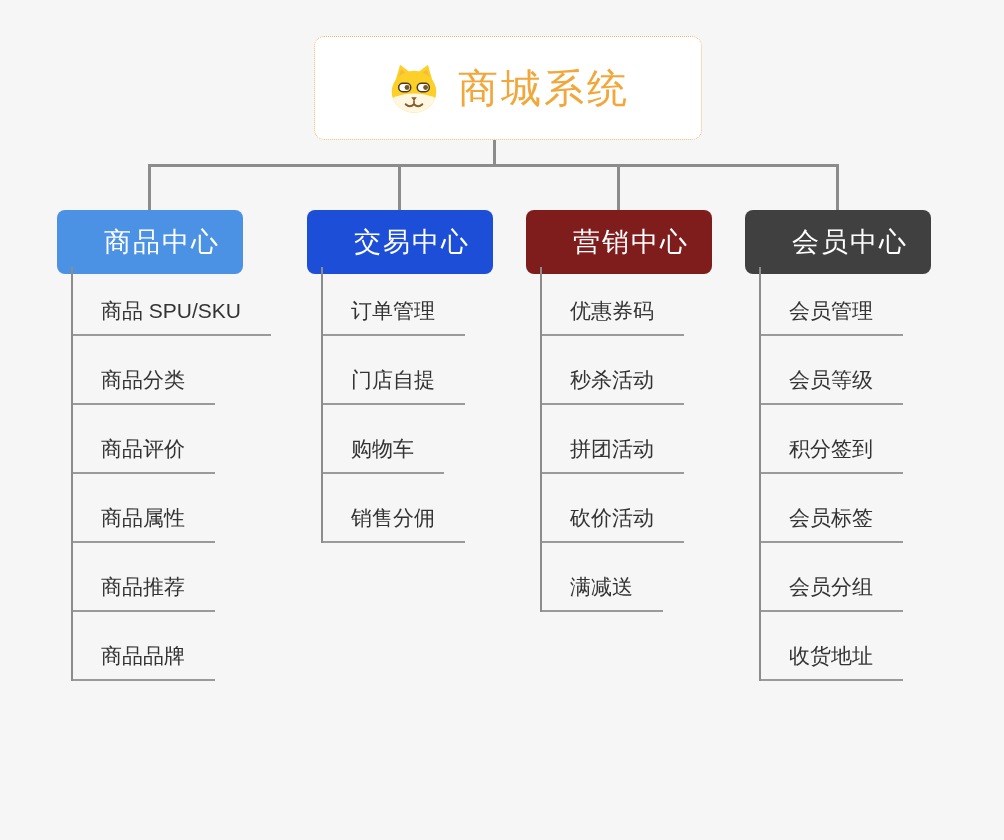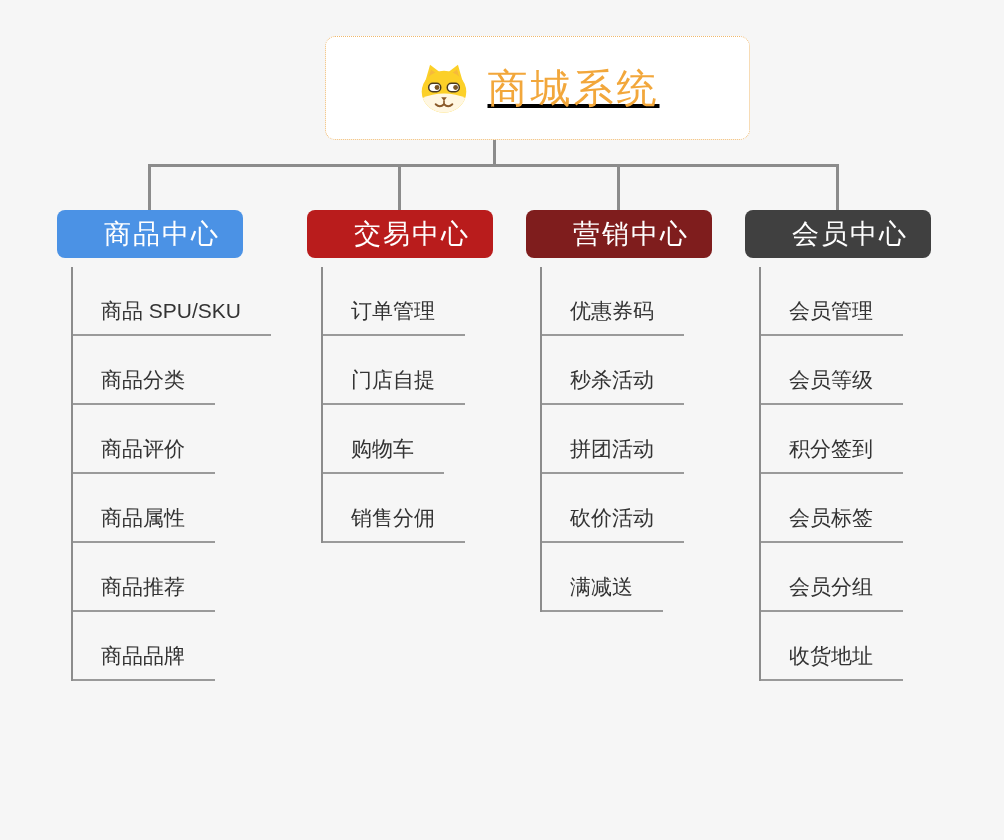--- a/index.html
+++ b/index.html
@@ -6,43 +6,43 @@
   html,body { width: 1004px; height: 840px; }
   body {
     font-family: "Liberation Sans", "DejaVu Sans", sans-serif;
     background: #f6f6f6;
     overflow: hidden;
   }
   .stage { position: relative; width: 1004px; height: 840px; background: #f6f6f6; }
 
   
   .root-node {
-    position: absolute; left: 325px; top: 36px; width: 425px; height: 104px;
+    position: absolute; left: 314px; top: 36px; width: 388px; height: 104px;
     background: #ffffff; border: 1px dotted #f0b96e; border-radius: 10px;
-    display: flex; align-items: center; justify-content: center; gap: 16px; text-decoration: underline;
+    display: flex; align-items: center; justify-content: center; gap: 16px;
   }
   .root-title {
     font-size: 40px; font-weight: 500; letter-spacing: 3px; color: #f2a73b;
     white-space: nowrap;
   }
   .root-icon { width: 56px; height: 52px; flex: 0 0 auto; }
 
   
   .line { position: absolute; background: #8c8c8c; }
   .stub  { left: 493px; top: 140px; width: 3px; height: 26px; }
   .hbar  { left: 148px; top: 164px; width: 691px; height: 3px; }
   .drop  { top: 164px; width: 3px; height: 46px; }
   .drop1 { left: 148px; }
   .drop2 { left: 398px; }
   .drop3 { left: 617px; }
   .drop4 { left: 836px; }
 
   
   .branch-box {
-    position: absolute; top: 210px; width: 186px; height: 48px;
+    position: absolute; top: 210px; width: 186px; height: 64px;
     border-radius: 8px; color: #ffffff; font-size: 27px; font-weight: 500;
     letter-spacing: 2px; display: flex; align-items: center; justify-content: center;
     white-space: nowrap;
     padding-left: 24px;
   }
   .bx1 { left: 57px; }
   .bx2 { left: 307px; }
   .bx3 { left: 526px; }
   .bx4 { left: 745px; }
 
@@ -122,21 +122,21 @@
         <span class="leaf-label">商品属性</span>
       </div>
     <div class="leaf">
         <span class="leaf-label">商品推荐</span>
       </div>
     <div class="leaf">
         <span class="leaf-label">商品品牌</span>
       </div>
   </div>
 
-  <div class="branch-box bx2" style="background: #b91c1c;">
+  <div class="branch-box bx2" style="background: #1d4ed8;">
     <span>交易中心</span>
   </div>
   <div class="children ch2">
     <div class="leaf">
         <span class="leaf-label">订单管理</span>
       </div>
     <div class="leaf">
         <span class="leaf-label">门店自提</span>
       </div>
     <div class="leaf">

